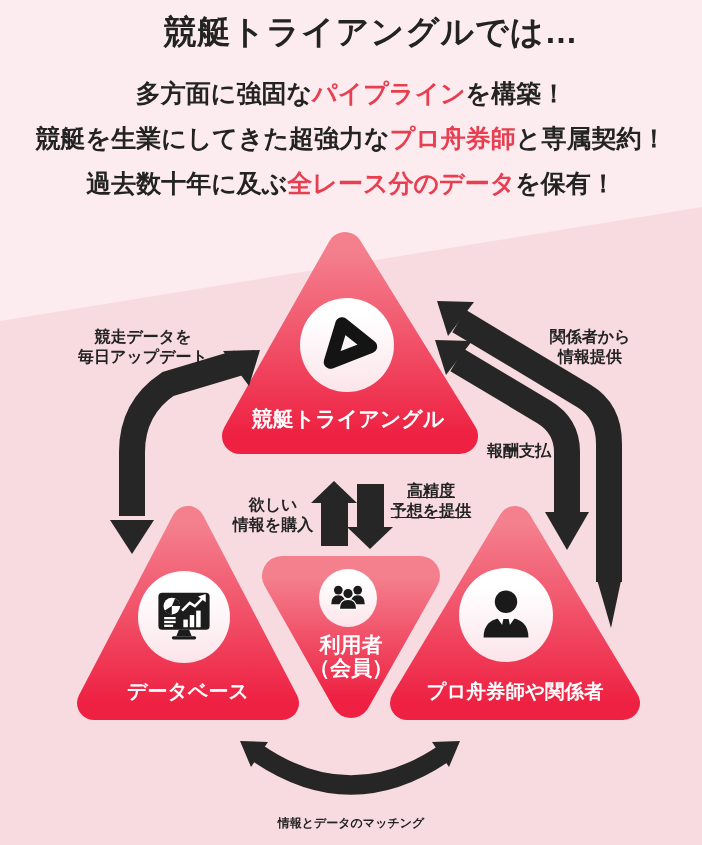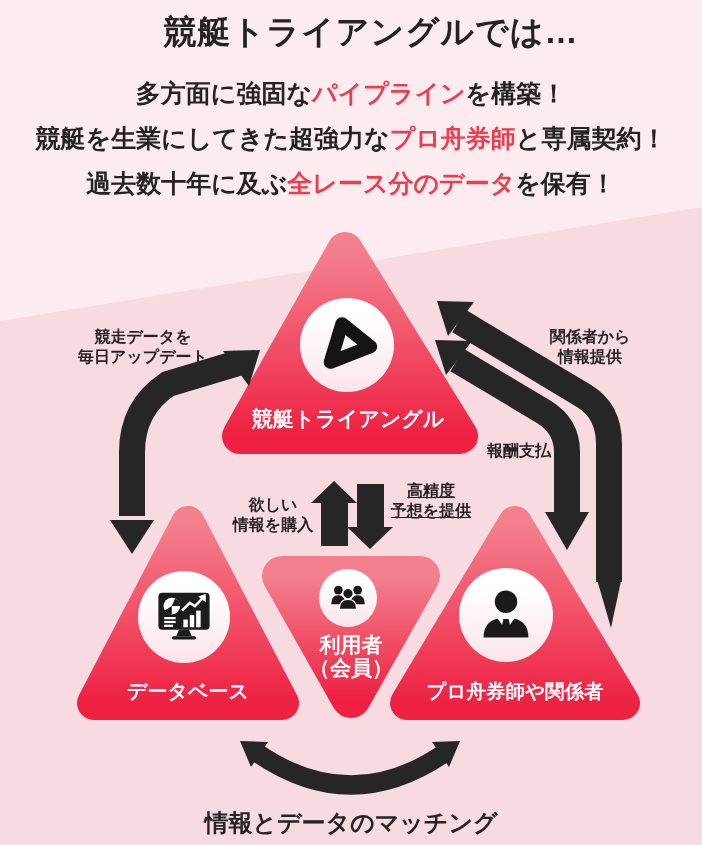--- a/index.html
+++ b/index.html
@@ -186,16 +186,16 @@
     </div>
     <div class="float-label" style="left:469px;top:441px;width:100px;">報酬支払</div>
     <div class="float-label" style="left:193px;top:495px;width:160px;">
       <div>欲しい</div>
       <div>情報を購入</div>
     </div>
     <div class="float-label" style="left:351px;top:481px;width:160px;text-decoration:underline;">
       <div>高精度</div>
       <div>予想を提供</div>
     </div>
-    <div class="float-label" style="left:0;right:0;top:813px;font-size:24px;">情報とデータのマッチング</div>
+    <div class="float-label" style="left:0;right:0;top:813px;font-size:12px;">情報とデータのマッチング</div>
 
   </div>
 </div>
 
 </body></html>

